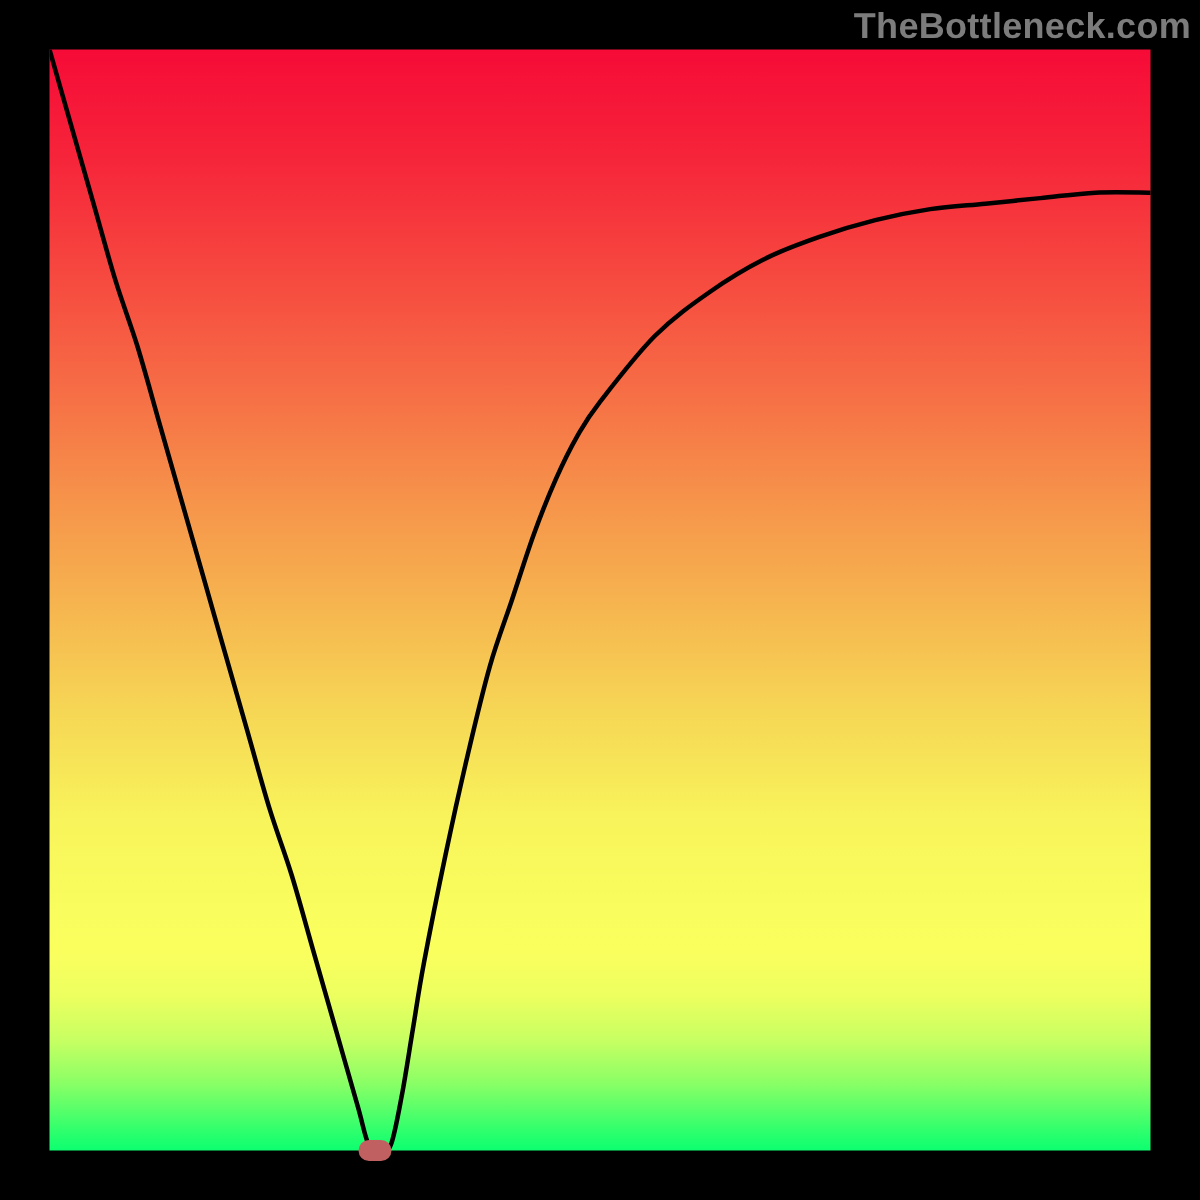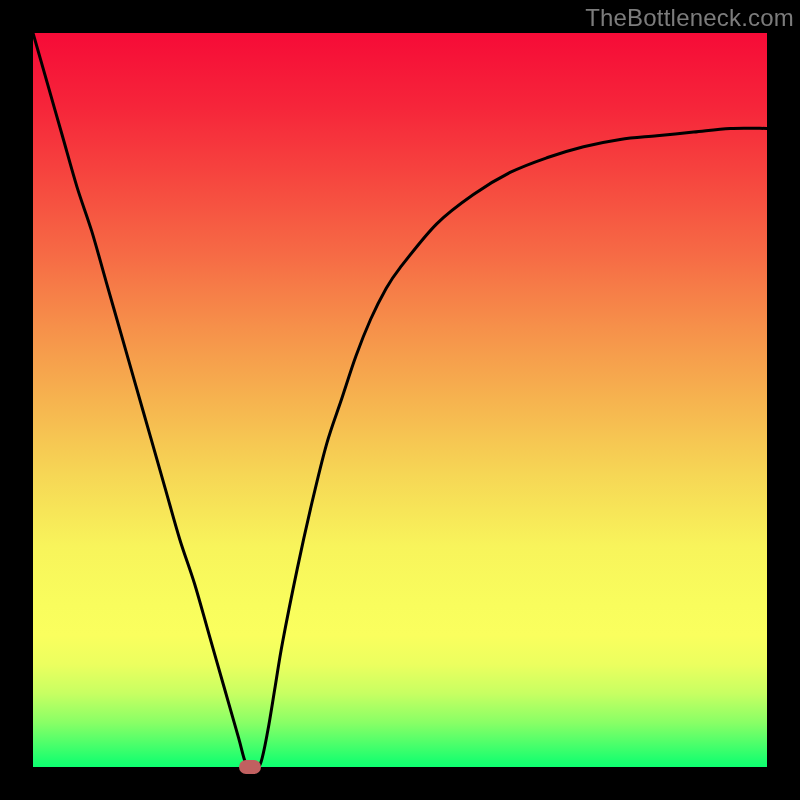--- a/index.html
+++ b/index.html
@@ -58,21 +58,21 @@
     border-radius: 7px;
     background: #c16060;
     transform: translate(-50%, -50%);
   }
   .watermark {
     position: absolute;
     right: 6px;
     top: 4px;
     color: #7c7c7c;
     font-size: 24px;
-    font-weight: 400;
+    font-weight: 700;
     letter-spacing: 0.2px;
     pointer-events: none;
     margin-left: 36px;
   }
 </style>
 </head>
 <body>
 
 <div class="stage">
 

